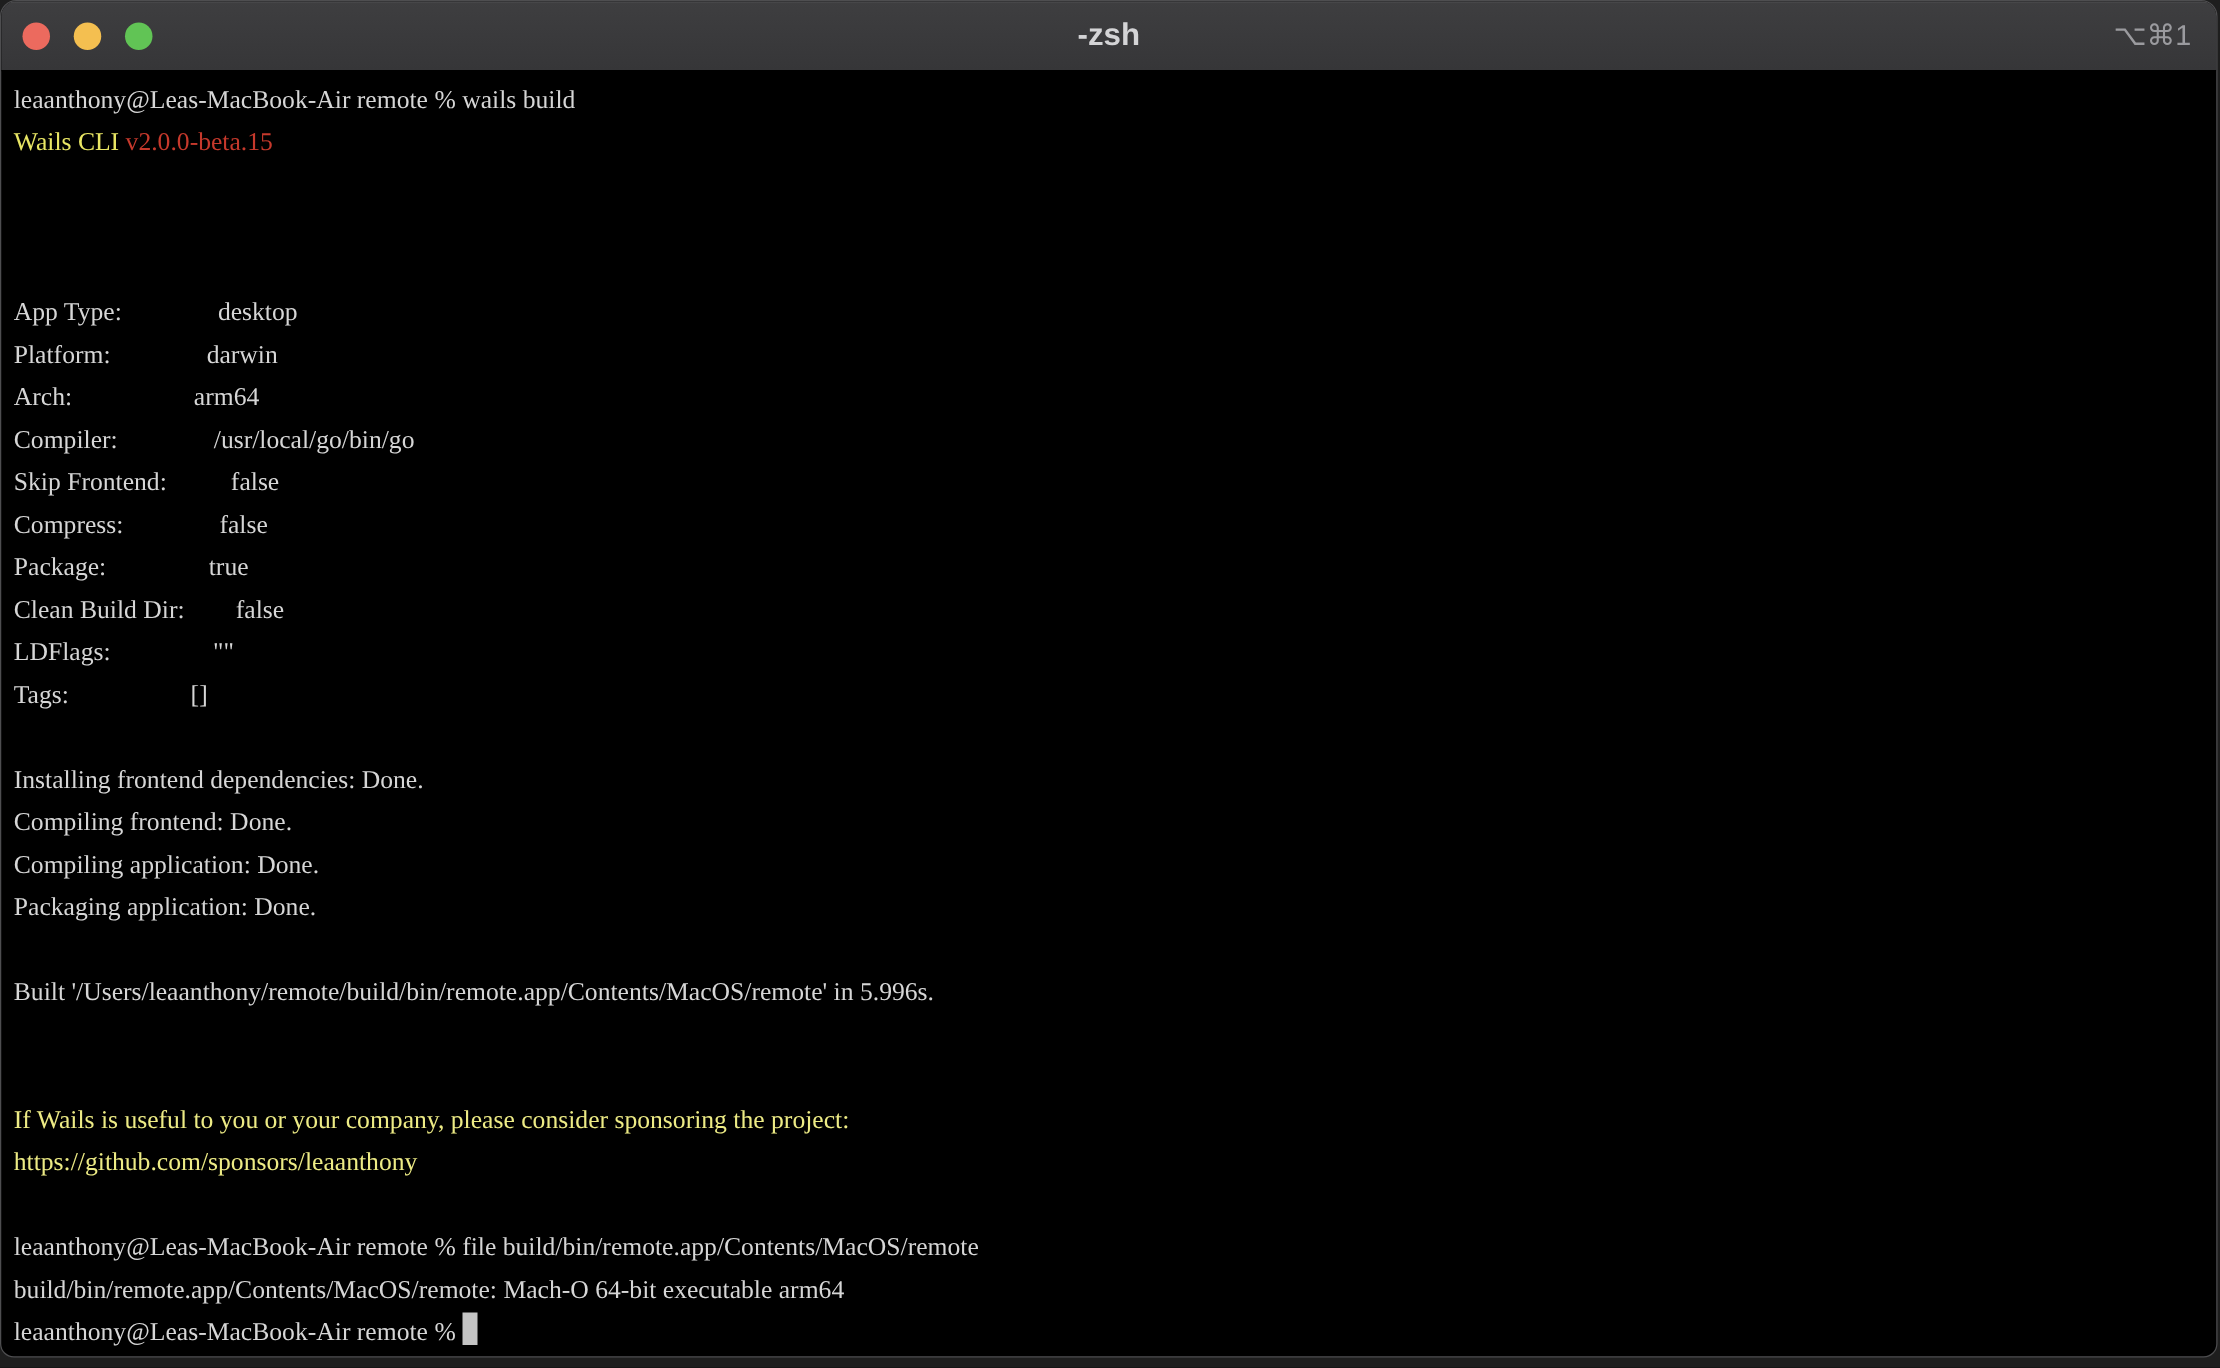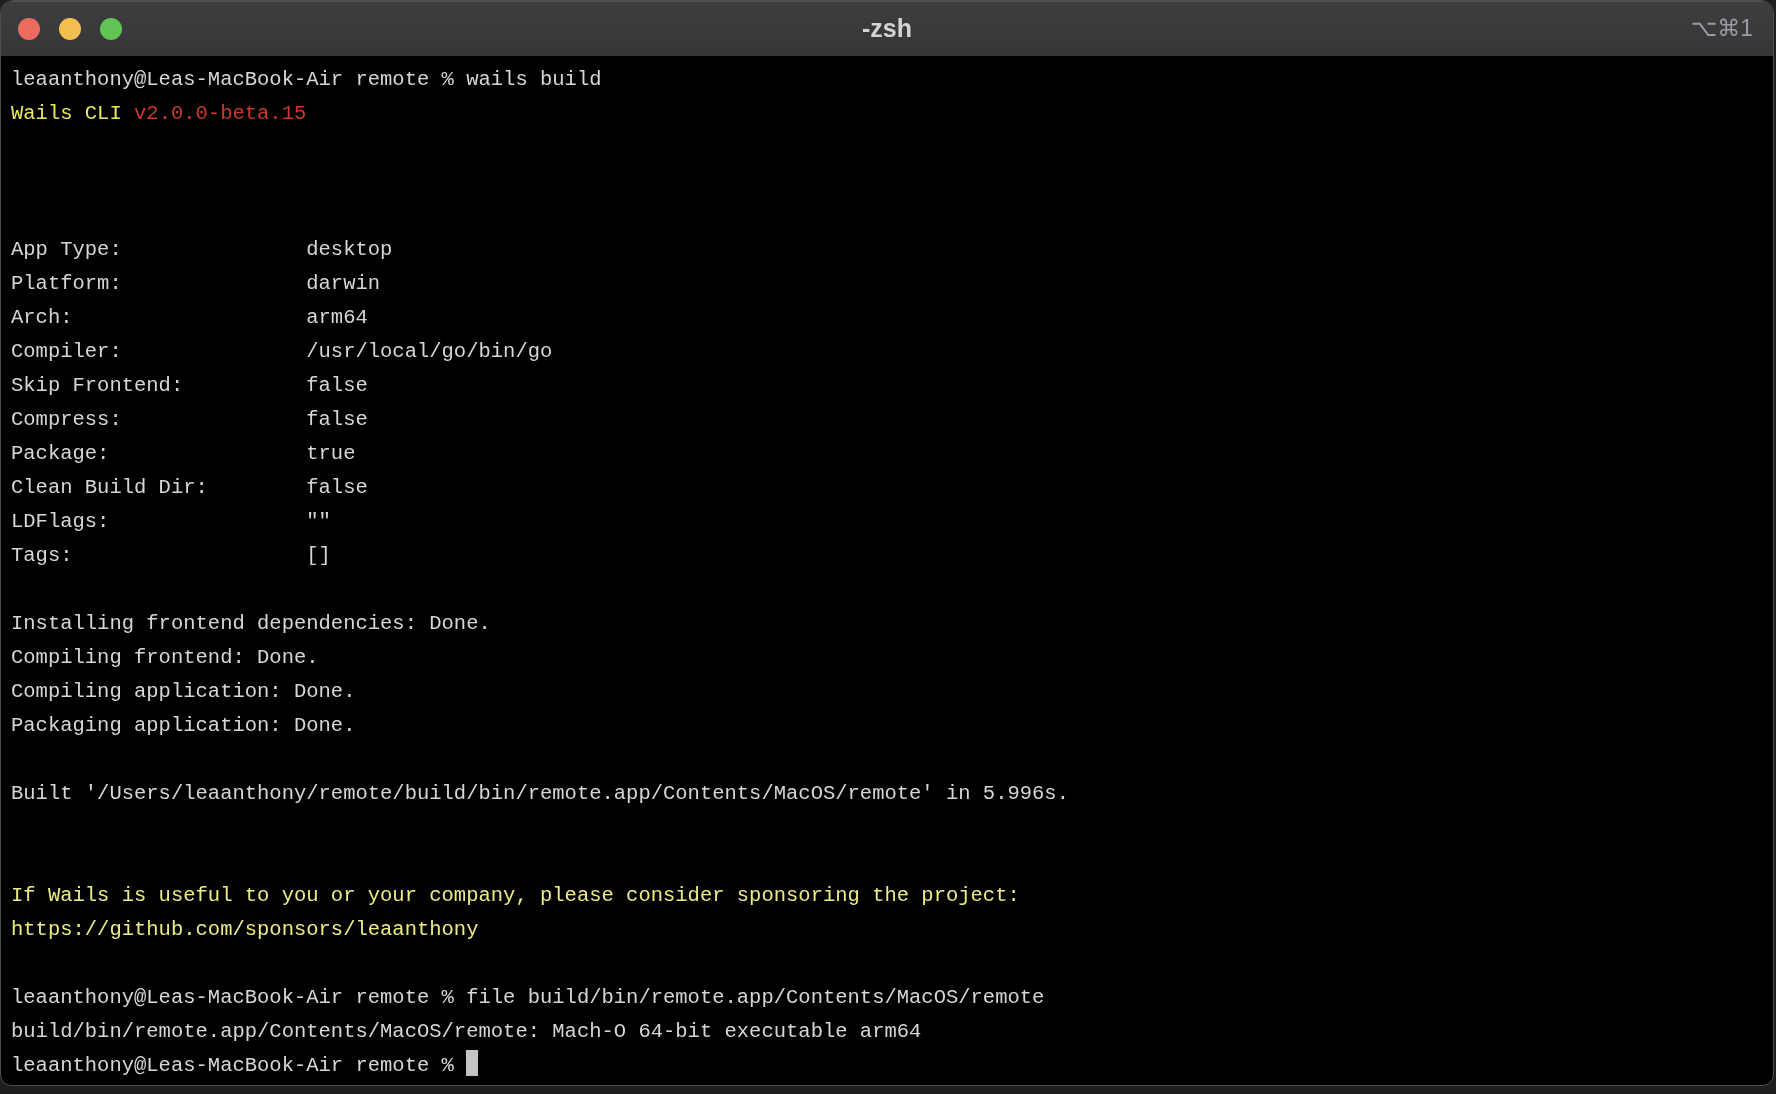--- a/index.html
+++ b/index.html
@@ -55,21 +55,21 @@
   .shortcut {
     position: absolute;
     right: 20px;
     font-family: "Liberation Sans", sans-serif;
     font-size: 23px;
     color: #9b9b9f;
   }
   .screen {
     margin: 0;
     padding: 6px 10px 0 10px;
-    font-family: Liberation Mono, monospace;
+    font-family: Liberation Serif, serif;
     font-size: 20.5px;
     line-height: 34px;
     white-space: pre;
   }
   .term-line {
     height: 34px;
   }
   .cursor {
     display: inline-block;
     width: 12.3px;

